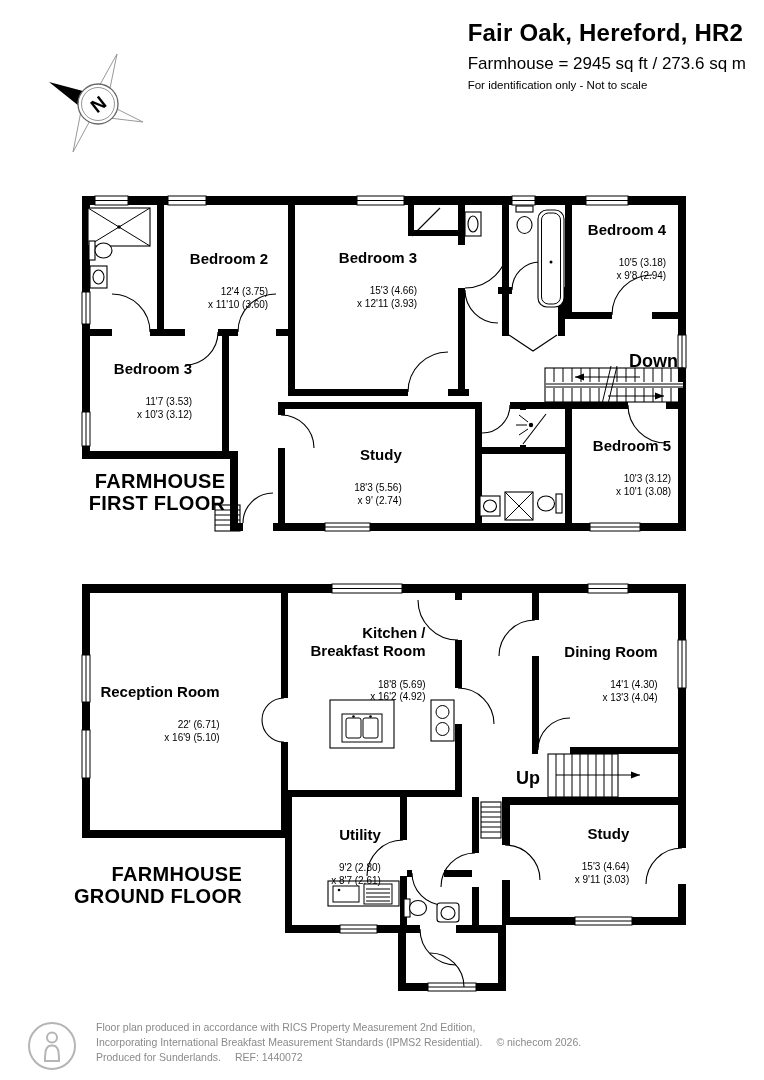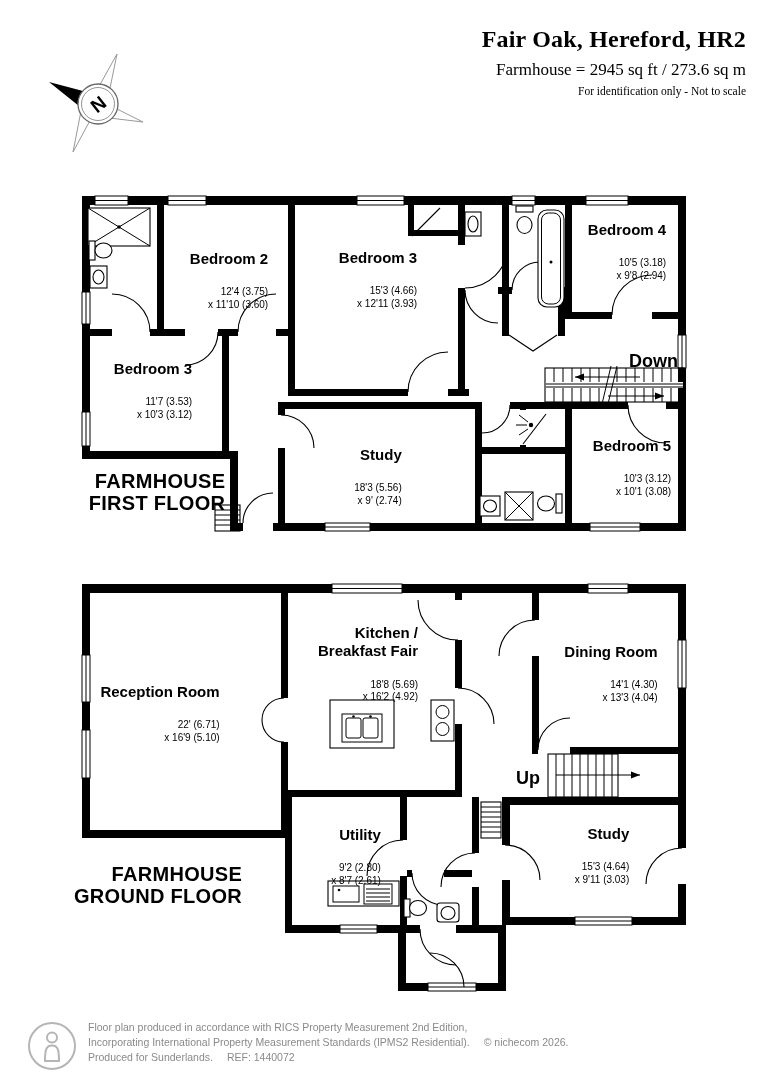--- a/index.html
+++ b/index.html
@@ -1,29 +1,29 @@
 <!DOCTYPE html>
 <html><head>
 <meta charset="utf-8">
 <style>
   html,body{margin:0;padding:0;background:#fff;}
   .page{position:relative;width:764px;height:1080px;background:#fff;overflow:hidden;
         font-family:"Liberation Sans",sans-serif;color:#000;}
-  .hdr{position:absolute;top:26px;right:18px;text-align:right;font-family:Liberation Serif, serif;}
+  .hdr{position:absolute;top:19px;right:18px;}
   .hdr-title{font-size:24px;font-weight:700;letter-spacing:.2px;}
   .hdr-area{font-size:17px;margin-top:7px;}
   .hdr-note{font-size:11.5px;margin-top:5px;}
   .plan-svg{position:absolute;left:0;top:0;}
   .lbl{position:absolute;transform:translate(-50%,-50%);text-align:right;white-space:pre-line;}
   .room-name{font-size:15px;font-weight:700;line-height:1.22;white-space:pre-line;}
   .room-dims{font-size:10px;line-height:1.24;white-space:pre-line;}
   .floor-label{font-size:20px;font-weight:700;line-height:1.12;letter-spacing:.3px;}
   .stair-label{position:absolute;font-size:18px;font-weight:700;}
   .ftr{position:absolute;left:26px;top:1020px;display:flex;align-items:flex-start;}
-  .ftr-text{margin-left:10px;font-size:10.5px;line-height:1.45;color:#8a8a8a;}
+  .ftr-text{margin-left:18px;font-size:10.5px;line-height:1.45;color:#8a8a8a;}
   .ftr-gap{margin-left:14px;}
   .w{fill:#000;}
   .op{fill:#fff;}
   .win{fill:#fff;stroke:#000;stroke-width:1;}
   .wl{stroke:#000;stroke-width:1;}
   .arc{fill:none;stroke:#000;stroke-width:1.1;}
   .fx{fill:#fff;stroke:#000;stroke-width:1.1;}
   .fxl{fill:none;stroke:#000;stroke-width:1;}
   .st{fill:none;stroke:#000;stroke-width:1.1;}
 </style>
@@ -316,21 +316,21 @@
   <div class="lbl floor-label" style="left:157px;top:492px">FARMHOUSE
 FIRST FLOOR</div>
 
   <div class="lbl" style="left:160px;top:714px">
     <div class="room-name">Reception Room</div>
     <div class="room-dims">22' (6.71)
 x 16'9 (5.10)</div>
   </div>
   <div class="lbl" style="left:368px;top:664px">
     <div class="room-name">Kitchen /
-Breakfast Fair</div>
+Breakfast Room</div>
     <div class="room-dims">18'8 (5.69)
 x 16'2 (4.92)</div>
   </div>
   <div class="lbl" style="left:611px;top:674px">
     <div class="room-name">Dining Room</div>
     <div class="room-dims">14'1 (4.30)
 x 13'3 (4.04)</div>
   </div>
   <div class="lbl" style="left:356px;top:857px">
     <div class="room-name">Utility</div>
@@ -348,21 +348,21 @@
 
   <div class="ftr">
     <svg width="52" height="52" viewBox="0 0 52 52">
       <circle cx="26" cy="26" r="23" fill="none" stroke="#b5b5b5" stroke-width="2"></circle>
       <circle cx="26" cy="17.5" r="5" fill="none" stroke="#b5b5b5" stroke-width="2"></circle>
       <path d="M19,41 C19,30 20,25.5 26,25.5 C32,25.5 33,30 33,41 Z" fill="none" stroke="#b5b5b5" stroke-width="2"></path>
     </svg>
     <div class="ftr-text">
       <div>Floor plan produced in accordance with RICS Property Measurement 2nd Edition,</div>
       <div>
-        <span>Incorporating International Property Measurement Standards (IPMS2 Residential).</span><span class="ftr-gap">© nichecom 2026.</span>
+        <span>Incorporating International Breakfast Measurement Standards (IPMS2 Residential).</span><span class="ftr-gap">© nichecom 2026.</span>
       </div>
       <div>
         <span>Produced for Sunderlands.</span><span class="ftr-gap">REF: 1440072</span>
       </div>
     </div>
   </div>
 
 </div>
 
 </body></html>

